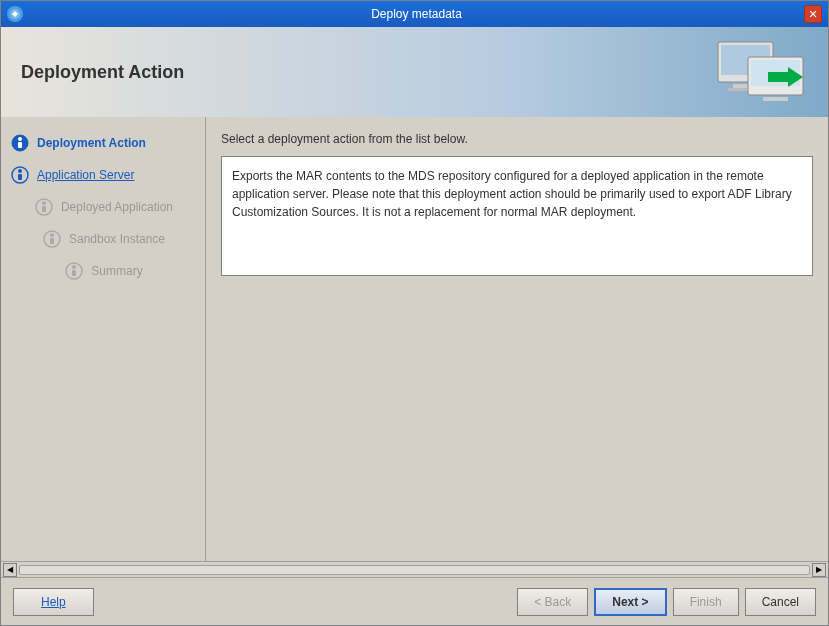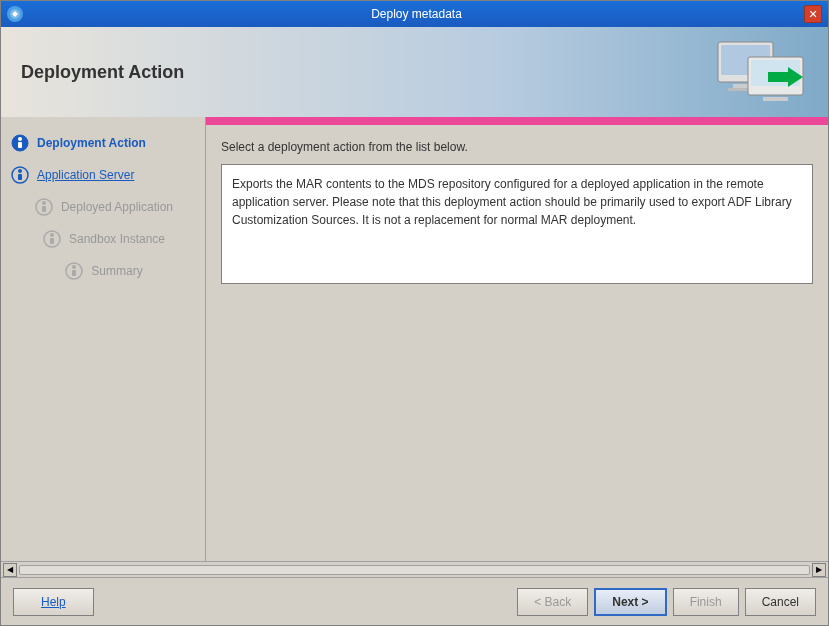--- a/index.html
+++ b/index.html
@@ -10,21 +10,21 @@
       display: flex;
       align-items: center;
       justify-content: center;
       width: 829px;
       height: 626px;
       overflow: hidden;
     }
     .window {
       width: 829px;
       height: 626px;
-      background: #ec4899;
+      background: #bef264;
       border: 1px solid #808080;
       display: flex;
       flex-direction: column;
     }
     .title-bar {
       background: linear-gradient(to bottom, #1a6ed8 0%, #1a5bbf 100%);
       height: 26px;
       display: flex;
       align-items: center;
       padding: 0 6px;
@@ -134,21 +134,20 @@
       align-items: center;
       justify-content: center;
     }
     .main-panel {
       flex: 1;
       padding: 15px;
       background: #d4d0c8;
       display: flex;
       flex-direction: column;
       overflow: hidden;
-      margin-top: 8px;
     }
     .instruction-text {
       font-size: 12px;
       color: #333;
       margin-bottom: 10px;
     }
     .list-box {
       background: white;
       border: 1px solid #808080;
       flex: 1;

